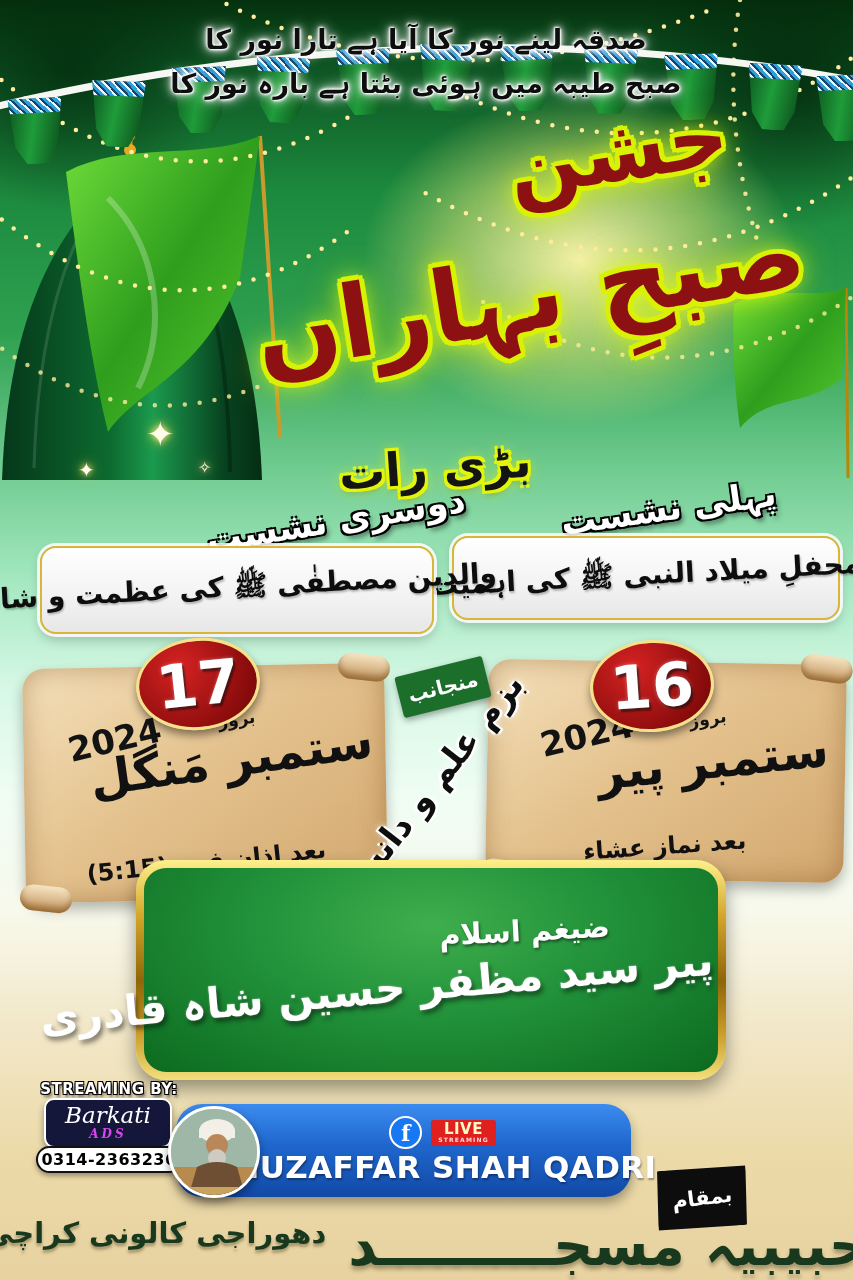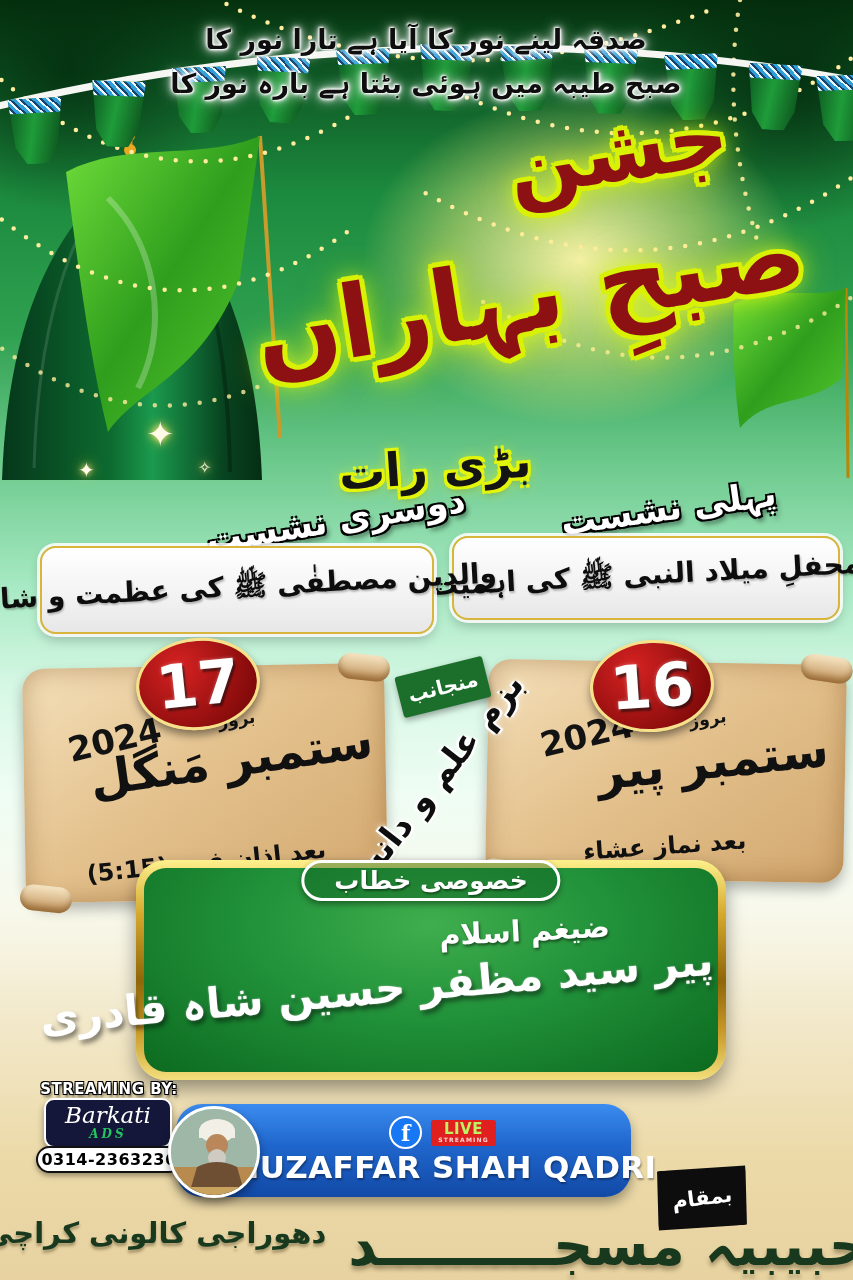--- a/index.html
+++ b/index.html
@@ -180,21 +180,21 @@
     color: #fff; font-weight: 800; font-size: 15px; letter-spacing: .5px;
     text-shadow: -1px -1px 0 #000, 1px -1px 0 #000, -1px 1px 0 #000, 1px 1px 0 #000, 2px 3px 3px rgba(0,0,0,.55);
     z-index: 7;
   }
   .designer-card {
     position: absolute; left: 44px; top: 1098px; width: 128px; height: 50px;
     background: #15173a; border: 2px solid #fff; border-radius: 10px;
     box-shadow: 0 4px 7px rgba(0,0,0,.4); text-align: center; z-index: 7;
   }
   .designer-name { font-family: "DejaVu Serif", serif; font-style: italic; font-size: 23px; color: #fff; line-height: 1.1; margin-top: 3px; }
-  .designer-sub  { font-family: "DejaVu Serif", serif; font-style: italic; font-weight: 700; font-size: 12px; letter-spacing: 3px; color: #22c55e; line-height: 1; }
+  .designer-sub  { font-family: "DejaVu Serif", serif; font-style: italic; font-weight: 700; font-size: 12px; letter-spacing: 3px; color: #d946ef; line-height: 1; }
   .designer-phone {
     position: absolute; left: 36px; top: 1146px; width: 146px; height: 27px;
     background: #fff; border: 2px solid #111; border-radius: 14px;
     display: flex; align-items: center; justify-content: center;
     font-weight: 800; font-size: 16px; color: #000; letter-spacing: .5px;
     box-shadow: 0 3px 5px rgba(0,0,0,.35); z-index: 7;
   }
 
   
   .live-bar {
@@ -205,21 +205,21 @@
     display: flex; flex-direction: column; align-items: center; justify-content: center;
     padding-left: 78px; z-index: 6;
   }
   .live-row { display: flex; align-items: center; gap: 9px; }
   .fb-icon {
     width: 33px; height: 33px; border-radius: 50%; background: #1877F2; border: 2.5px solid #fff;
     color: #fff; font-family: "DejaVu Serif", serif; font-weight: 800; font-size: 22px;
     display: flex; align-items: center; justify-content: center; line-height: 1;
   }
   .live-badge { background: #e01f1f; border-radius: 3px; padding: 2px 7px 3px; text-align: center; line-height: 1; }
-  .live-word { color: #bef264; font-weight: 800; font-size: 15px; letter-spacing: .5px; }
+  .live-word { color: #fef9c3; font-weight: 800; font-size: 15px; letter-spacing: .5px; }
   .streaming-word { color: #ffd9d9; font-weight: 700; font-size: 6px; letter-spacing: 1.2px; }
   .live-name1 { color: #fff; font-weight: 800; font-size: 26px; letter-spacing: .4px; text-shadow: 1px 2px 2px rgba(0,0,0,.35); white-space: nowrap; }
   .live-name2 { color: #fff; font-weight: 800; font-size: 31px; letter-spacing: .4px; text-shadow: 1px 2px 2px rgba(0,0,0,.35); white-space: nowrap; }
 
   .speaker-photo {
     position: absolute; left: 168px; top: 1106px; width: 92px; height: 92px;
     border-radius: 50%; border: 3px solid #fff; overflow: hidden;
     box-shadow: 0 4px 8px rgba(0,0,0,.4); z-index: 8; background: #9fb7a6;
   }
 
@@ -353,21 +353,20 @@
     <div class="scroll-month" style="right:12px; top:66px; transform:rotate(-7deg);">ستمبر مَنگل</div>
     <div class="scroll-time" style="bottom:24px; transform:rotate(-5deg);">بعد اذان فجر (5:15)</div>
   </div>
   <div class="date-oval date-oval-left">17</div>
 
   <div class="org-chip">منجانب</div>
   <div class="org-name">بزم علم و دانش</div>
 
   <div class="banner-gold">
     <div class="banner-green">
-      <div class="speech-badge">خصوصی خطاب</div>
       <div class="speech-honorific">ضیغم اسلام</div>
       <div class="speech-speaker">پیر سید مظفر حسین شاہ قادری</div>
     </div>
   </div>
 
   <div class="designer-heading">STREAMING BY:</div>
   <div class="designer-card">
     <div class="designer-name">Barkati</div>
     <div class="designer-sub">ADS</div>
   </div>

